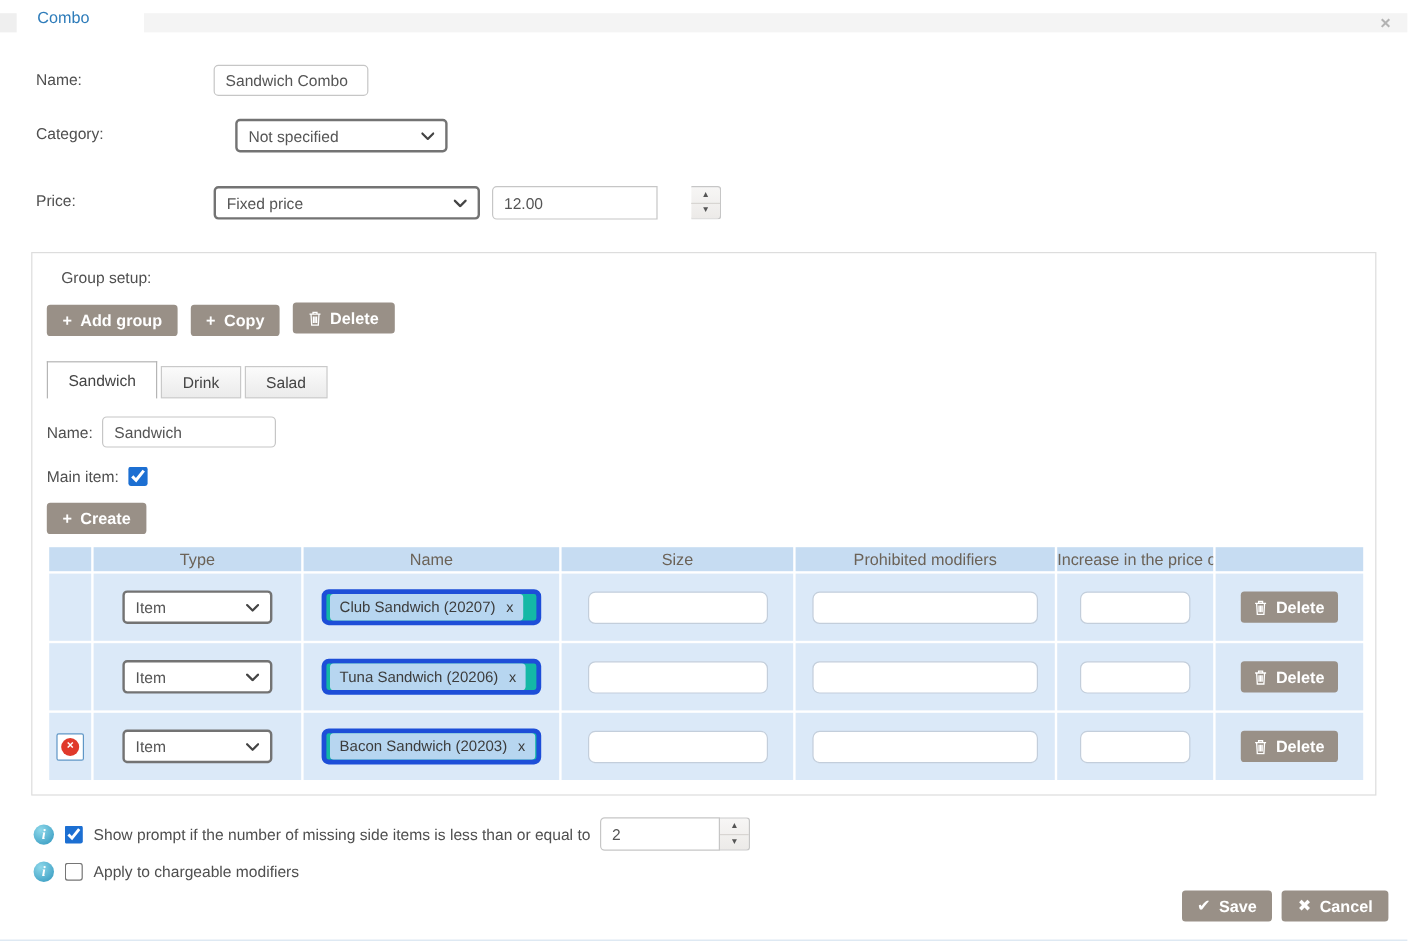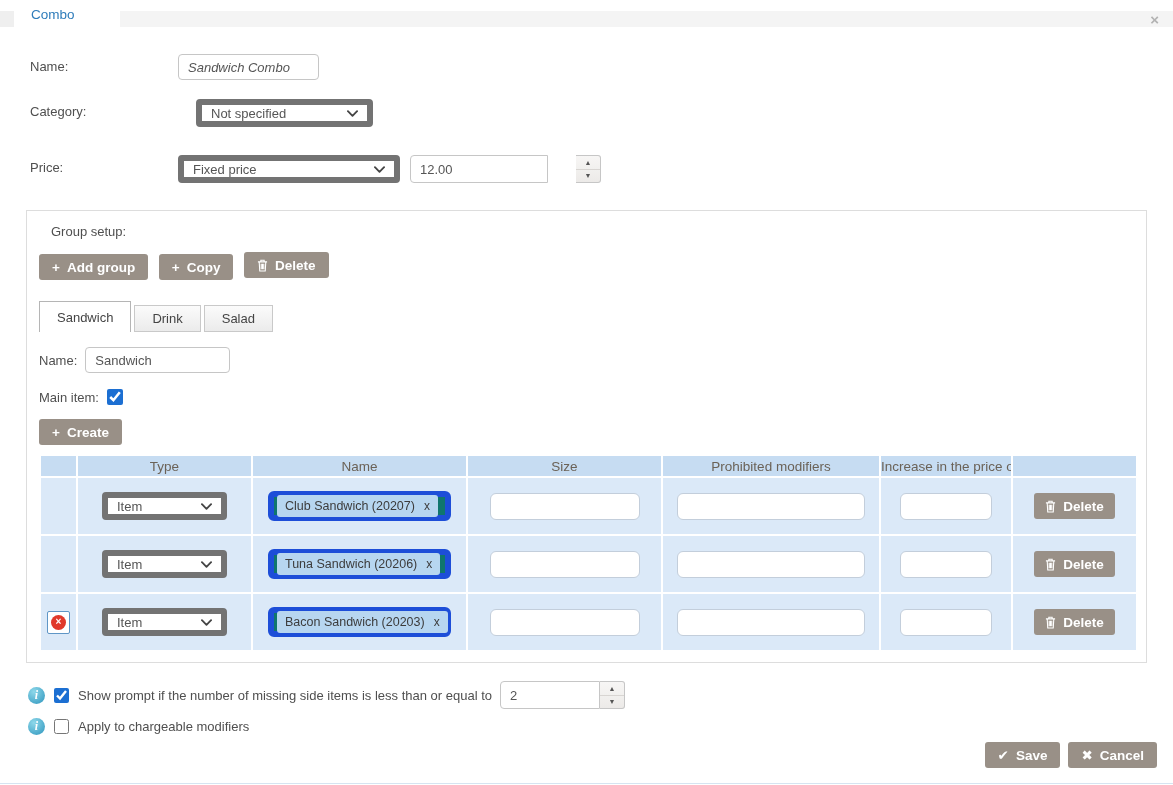--- a/index.html
+++ b/index.html
@@ -25,21 +25,21 @@
 
   
   .form { padding:26px 0 0 30px; }
   .frow { display:flex; align-items:flex-start; }
   .frow .flabel { width:148px; padding-top:5px; color:#4f4f4f; }
   .ti {
     height:26px; border:1px solid #c6c6c6; border-radius:4px; padding:0 9px;
     font:inherit; color:#555; background:#fff; outline:none;
   }
   .sel {
-    height:28px; border:6px solid #737373; border-radius:4px; background:#fff;
+    height:28px; border:2px solid #737373; border-radius:4px; background:#fff;
     display:flex; align-items:center; justify-content:space-between;
     padding:0 9px; color:#555; cursor:pointer;
   }
   .chev { width:11px; height:7px; flex:none; }
   .numgroup { display:flex; align-items:stretch; }
   .num-input { border-radius:4px 0 0 4px; }
   .spinner {
     width:25px; border:1px solid #c6c6c6; border-left:none; border-radius:0 3px 3px 0;
     background:linear-gradient(#f7f6f5,#eceae8); display:flex; flex-direction:column;
   }
@@ -85,22 +85,22 @@
   }
   table.items th {
     background:#c6dcf2; color:#6b6257; font-weight:normal; font-size:13.5px;
     height:20px; padding:0; white-space:nowrap; overflow:hidden;
   }
   table.items td {
     background:#dbe9f8; height:56px; text-align:center; vertical-align:middle; padding:0;
   }
   .cell-sel { width:125px; display:inline-flex; text-align:left; }
   .chipbox {
-    width:183px; height:30px; margin:0 auto; background:#0f766e;
-    border:6px solid #1d4ed8; border-radius:6px; display:flex; align-items:center; padding:0 3px;
+    width:183px; height:30px; margin:0 auto; background:#14b8a6;
+    border:4px solid #1d4ed8; border-radius:6px; display:flex; align-items:center; padding:0 3px;
   }
   .chip {
     background:#b7d6f0; border-radius:3px; padding:4px 8px; font-size:12.5px;
     color:#3c3c3c; white-space:nowrap; display:flex; align-items:center; gap:9px;
   }
   .chip .chip-x { cursor:pointer; font-size:12px; }
   .cell-input { border:1px solid #c3cedb; border-radius:6px; height:27px; }
   .w-size { width:150px; } .w-proh { width:188px; } .w-incr { width:92px; }
   .remove-btn {
     width:23px; height:23px; background:#fff; border:1px solid #5f96c6; border-radius:2px;
@@ -137,21 +137,21 @@
     <span>Combo</span>
   </div>
   <div class="tab-filler">
     <span class="close-x">×</span>
   </div>
 </div>
 
 <div class="form">
   <div class="frow" style="margin-bottom:19px;">
     <span class="flabel">Name:</span>
-    <input class="ti" style="width: 141px; font-style: italic;" type="text" value="Sandwich Combo">
+    <input class="ti" style="width: 129px;" type="text" value="Sandwich Combo">
   </div>
   <div class="frow" style="margin-bottom:28px;gap:18px;">
     <span class="flabel">Category:</span>
     <div class="sel" style="width:177px;">
       <span>Not specified</span>
       <svg class="chev" viewBox="0 0 12 7">
         <polyline points="1,1 6,6 11,1" fill="none" stroke="#444" stroke-width="2" stroke-linecap="round" stroke-linejoin="round"></polyline>
       </svg>
     </div>
   </div>

